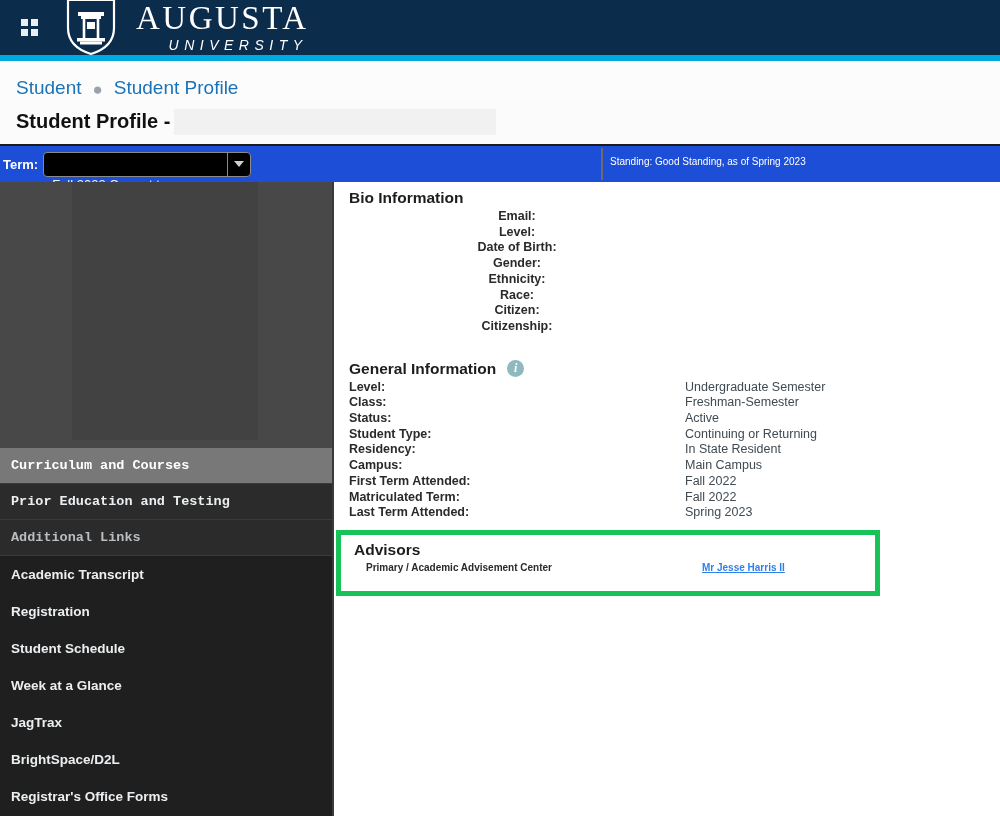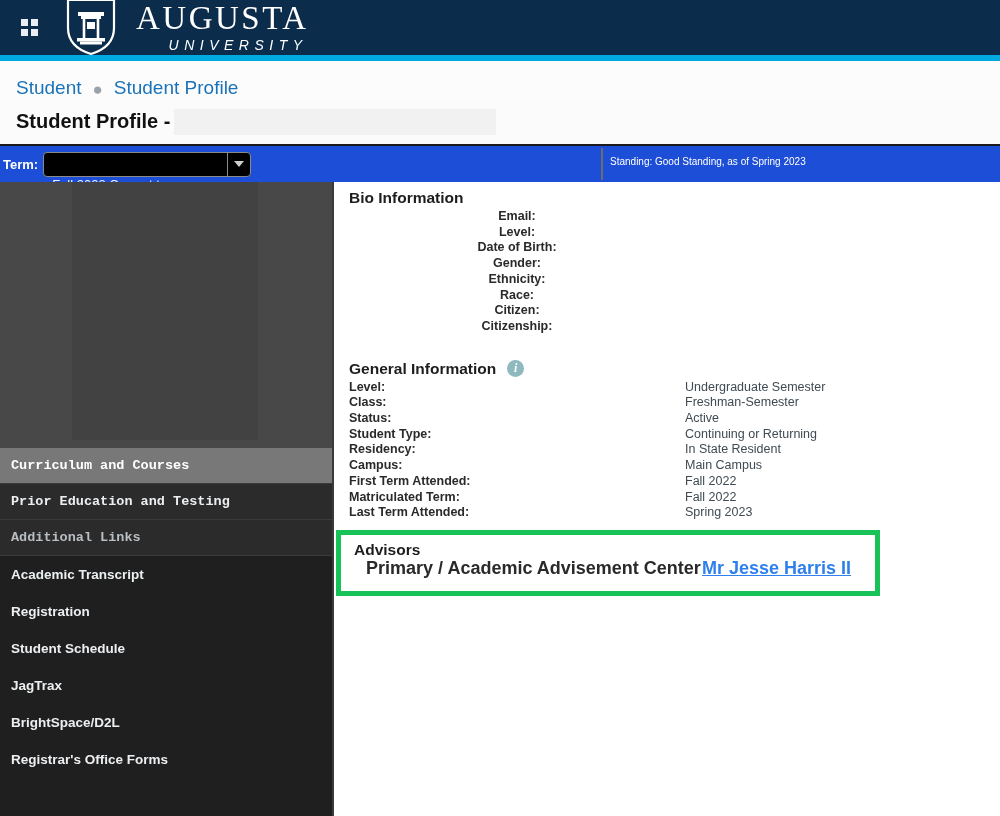--- a/index.html
+++ b/index.html
@@ -311,21 +311,21 @@
     left: 336px; top: 530px;
     width: 544px; height: 66px;
     border: 5px solid #17c257;
     background: #ffffff;
     box-sizing: border-box;
     padding: 6px 0 0 13px;
   }
   #advisors-card .sec-title { margin-bottom: 1px; }
   #advisor-row {
     display: flex;
-    font-size: 18px;
+    font-size: 10px;
     line-height: 16px;
     padding-left: 12px;
   }
   #advisor-role {
     font-weight: bold;
     color: #2a2a2a;
     width: 336px;
     flex: 0 0 336px;
   }
   #advisor-name {
@@ -408,20 +408,23 @@
   <div class="side-link">
     <span>Academic Transcript</span>
   </div>
   <div class="side-link">
     <span>Registration</span>
   </div>
   <div class="side-link">
     <span>Student Schedule</span>
   </div>
   <div class="side-link">
+    <span>Week at a Glance</span>
+  </div>
+  <div class="side-link">
     <span>JagTrax</span>
   </div>
   <div class="side-link">
     <span>BrightSpace/D2L</span>
   </div>
   <div class="side-link">
     <span>Registrar's Office Forms</span>
   </div>
 </div>
 

